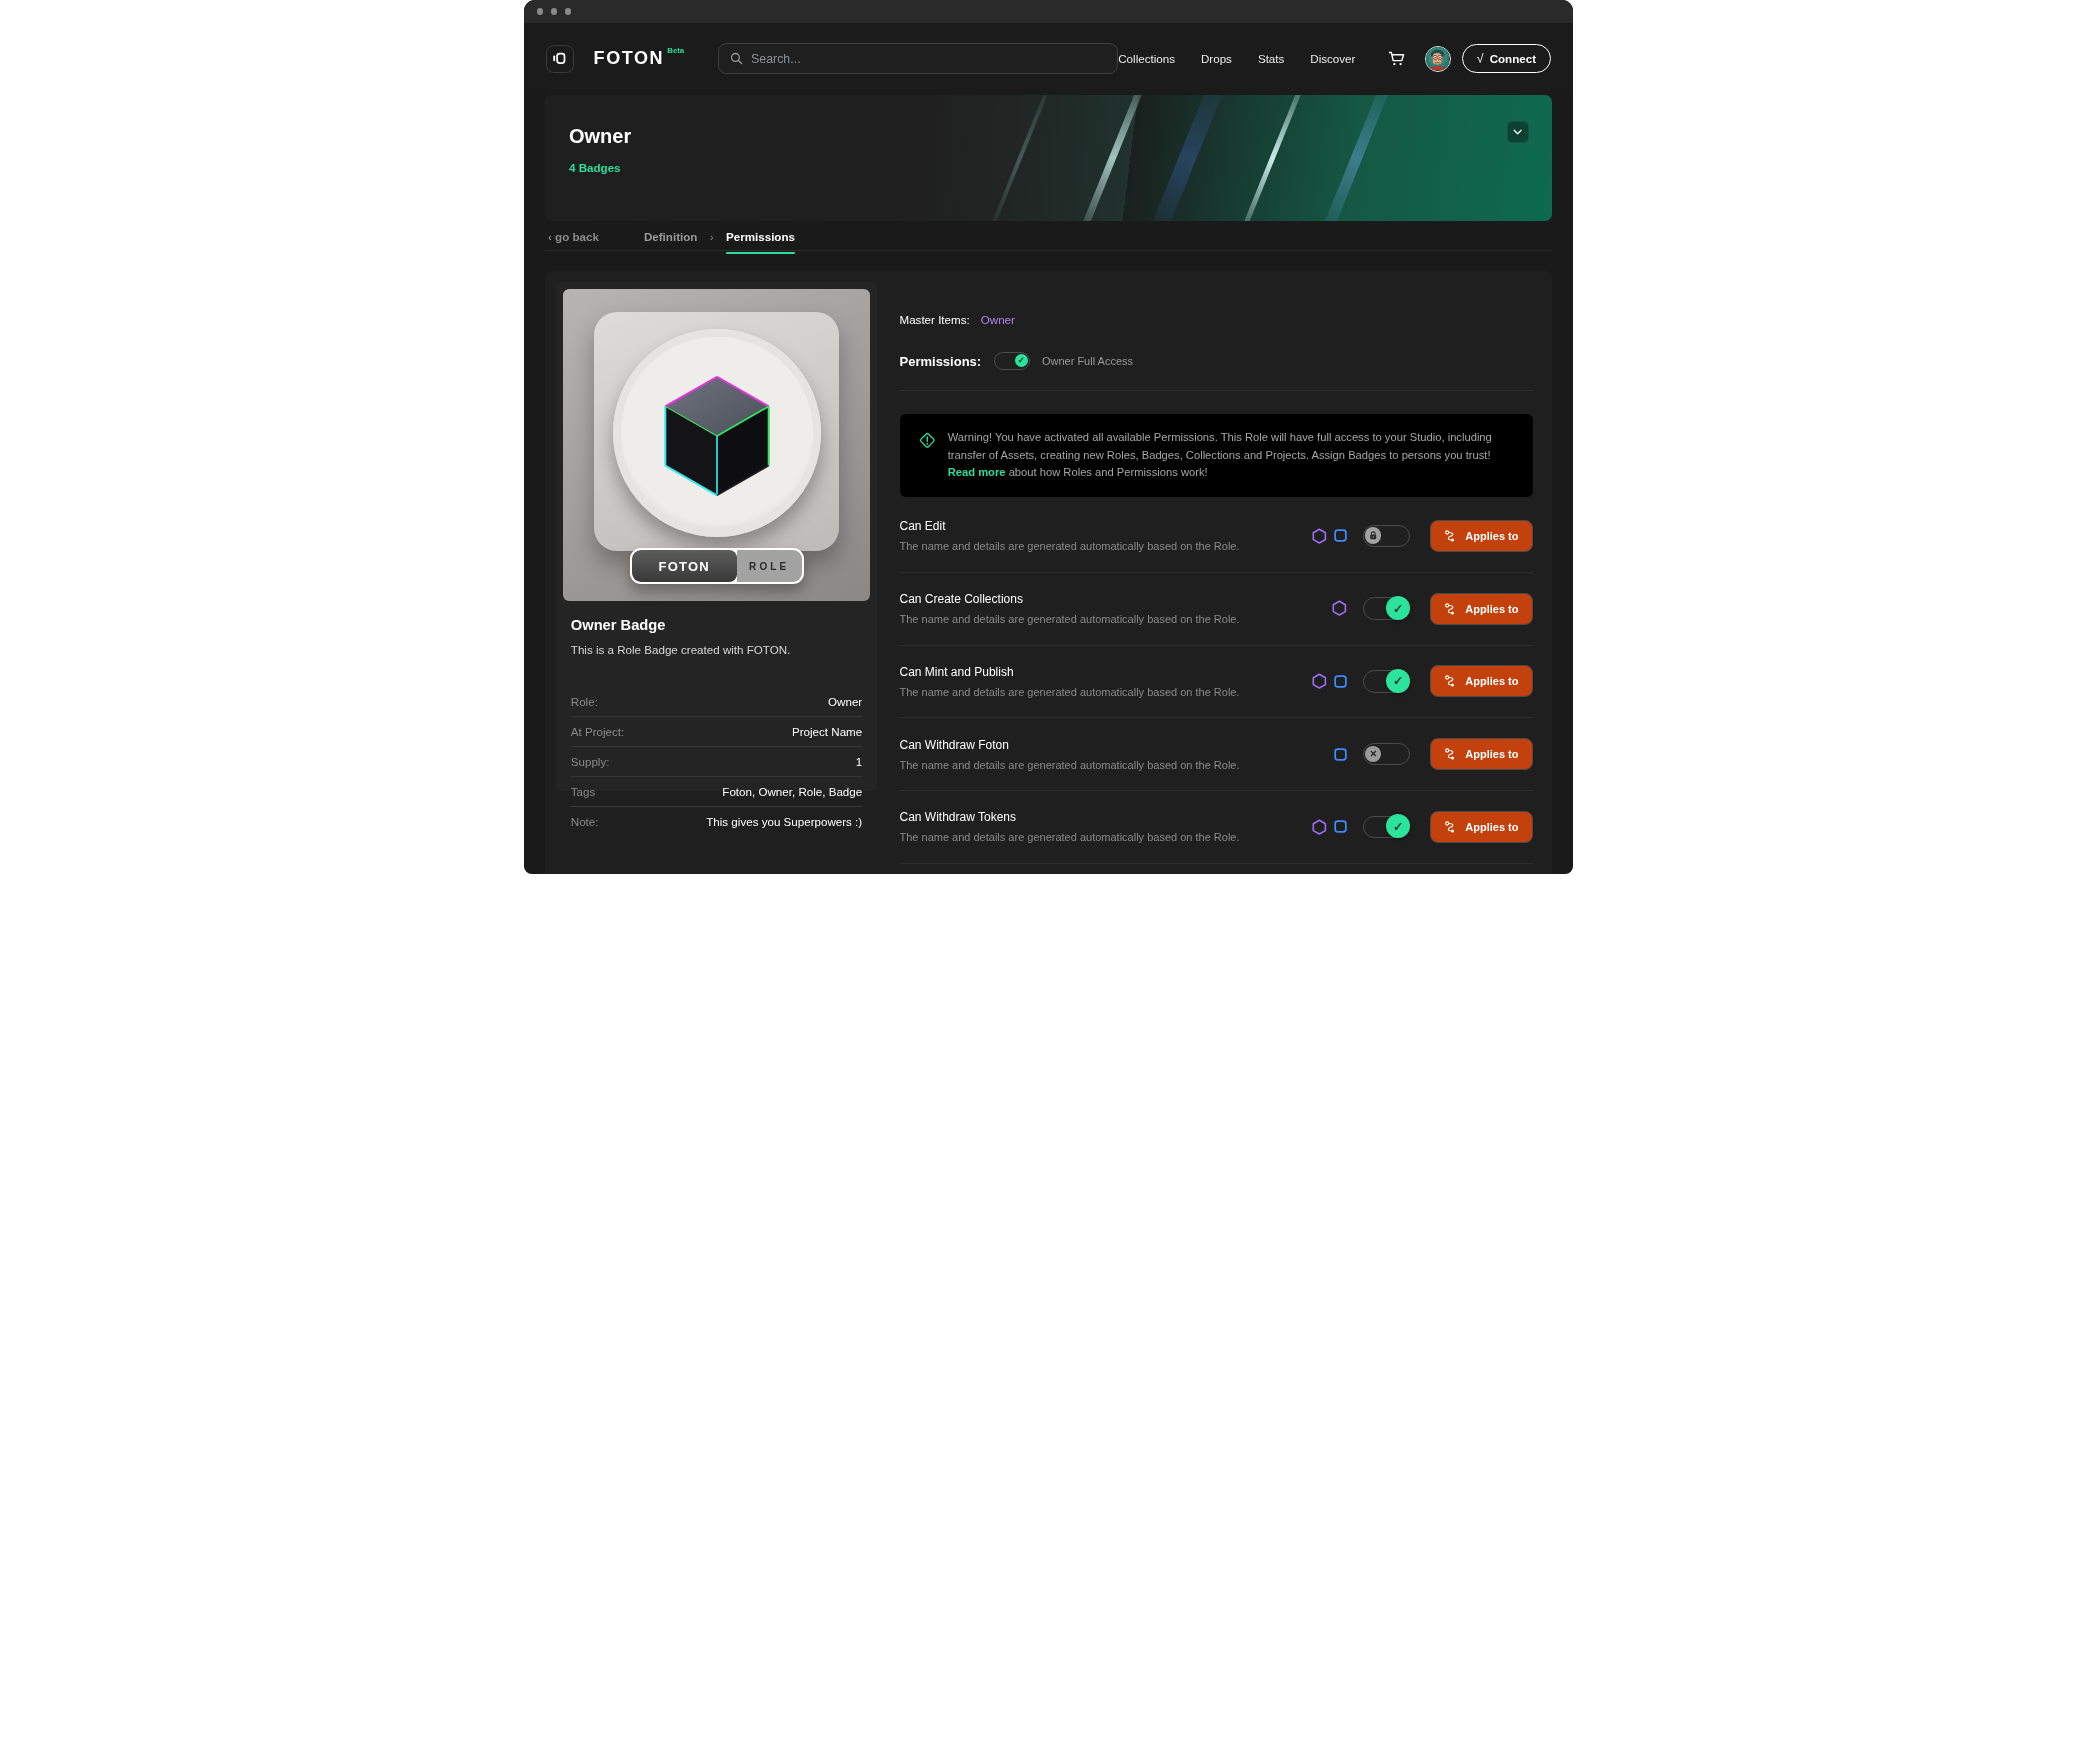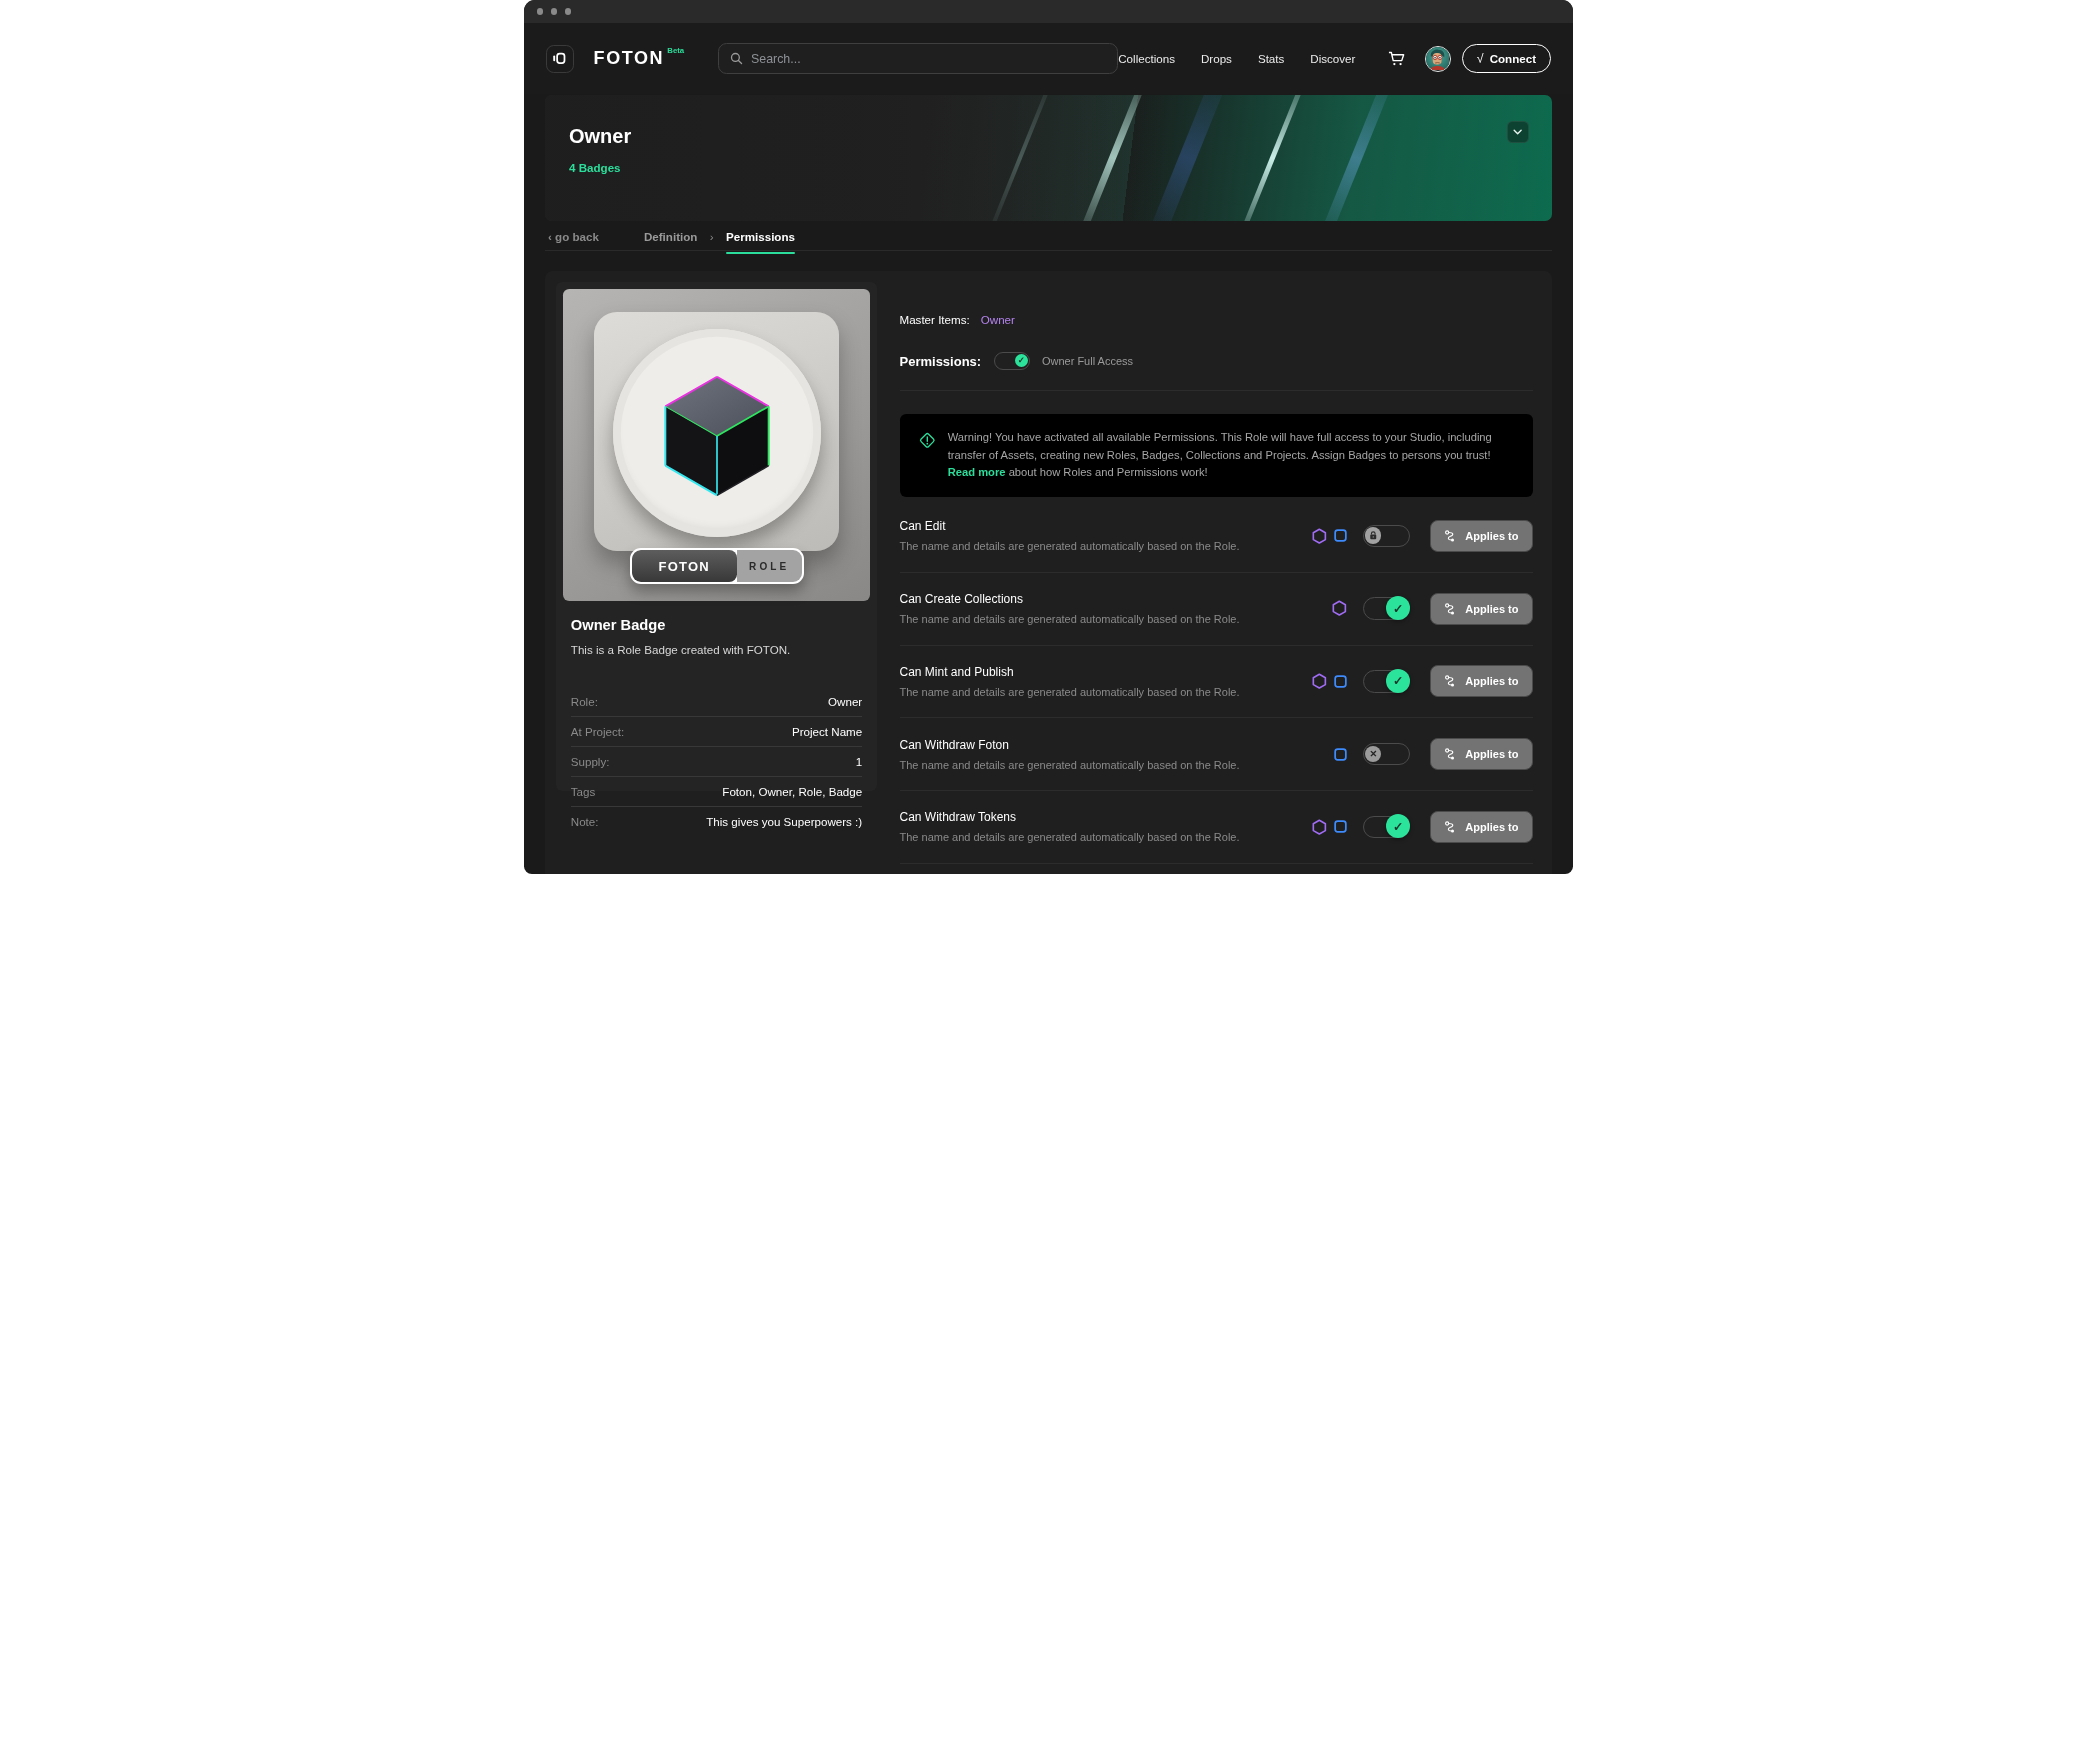--- a/index.html
+++ b/index.html
@@ -118,21 +118,21 @@
   .perm-controls { display:flex; align-items:center; flex:0 0 auto; }
   .perm-icons { width:47px; display:flex; justify-content:flex-end; align-items:center; gap:7px; }
   .toggle { width:47px; height:22.5px; border-radius:11.6px; border:1.6px solid #4b4b4b; background:#202020;
             position:relative; margin-left:15.5px; cursor:pointer; flex:0 0 auto; }
   .toggle .knob { position:absolute; border-radius:50%; display:flex; align-items:center; justify-content:center; }
   .toggle.t-on .knob { right:-1.6px; top:-2.3px; width:24px; height:24px; background:#2BE39B; color:#17362a;
                        font-size:12.4px; font-weight:700; box-shadow:0 1.6px 4.7px rgba(0,0,0,.35); }
   .toggle.t-off .knob { left:1.6px; top:1.6px; width:16.3px; height:16.3px; background:#9b9b9b; color:#242424;
                         font-size:9.3px; font-weight:700; }
   .toggle.t-locked .knob { left:1.6px; top:1.6px; width:16.3px; height:16.3px; background:#a2a2a2; }
-  .applies { margin-left:20px; height:32px; border-radius:7.8px; border:1.2px solid #4b4b4b; background:#737373;
+  .applies { margin-left:20px; height:32px; border-radius:7.8px; border:1.2px solid #4b4b4b; background:#c2410c;
              color:#ffffff; font-size:11px; font-weight:700; display:flex; align-items:center; gap:7.8px;
              padding:0 13px; cursor:pointer; font-family:"Liberation Sans", sans-serif; }
 </style>
 </head>
 <body>
 
 <div class="window">
 
   <div class="titlebar">
     <span class="tdot"></span>

